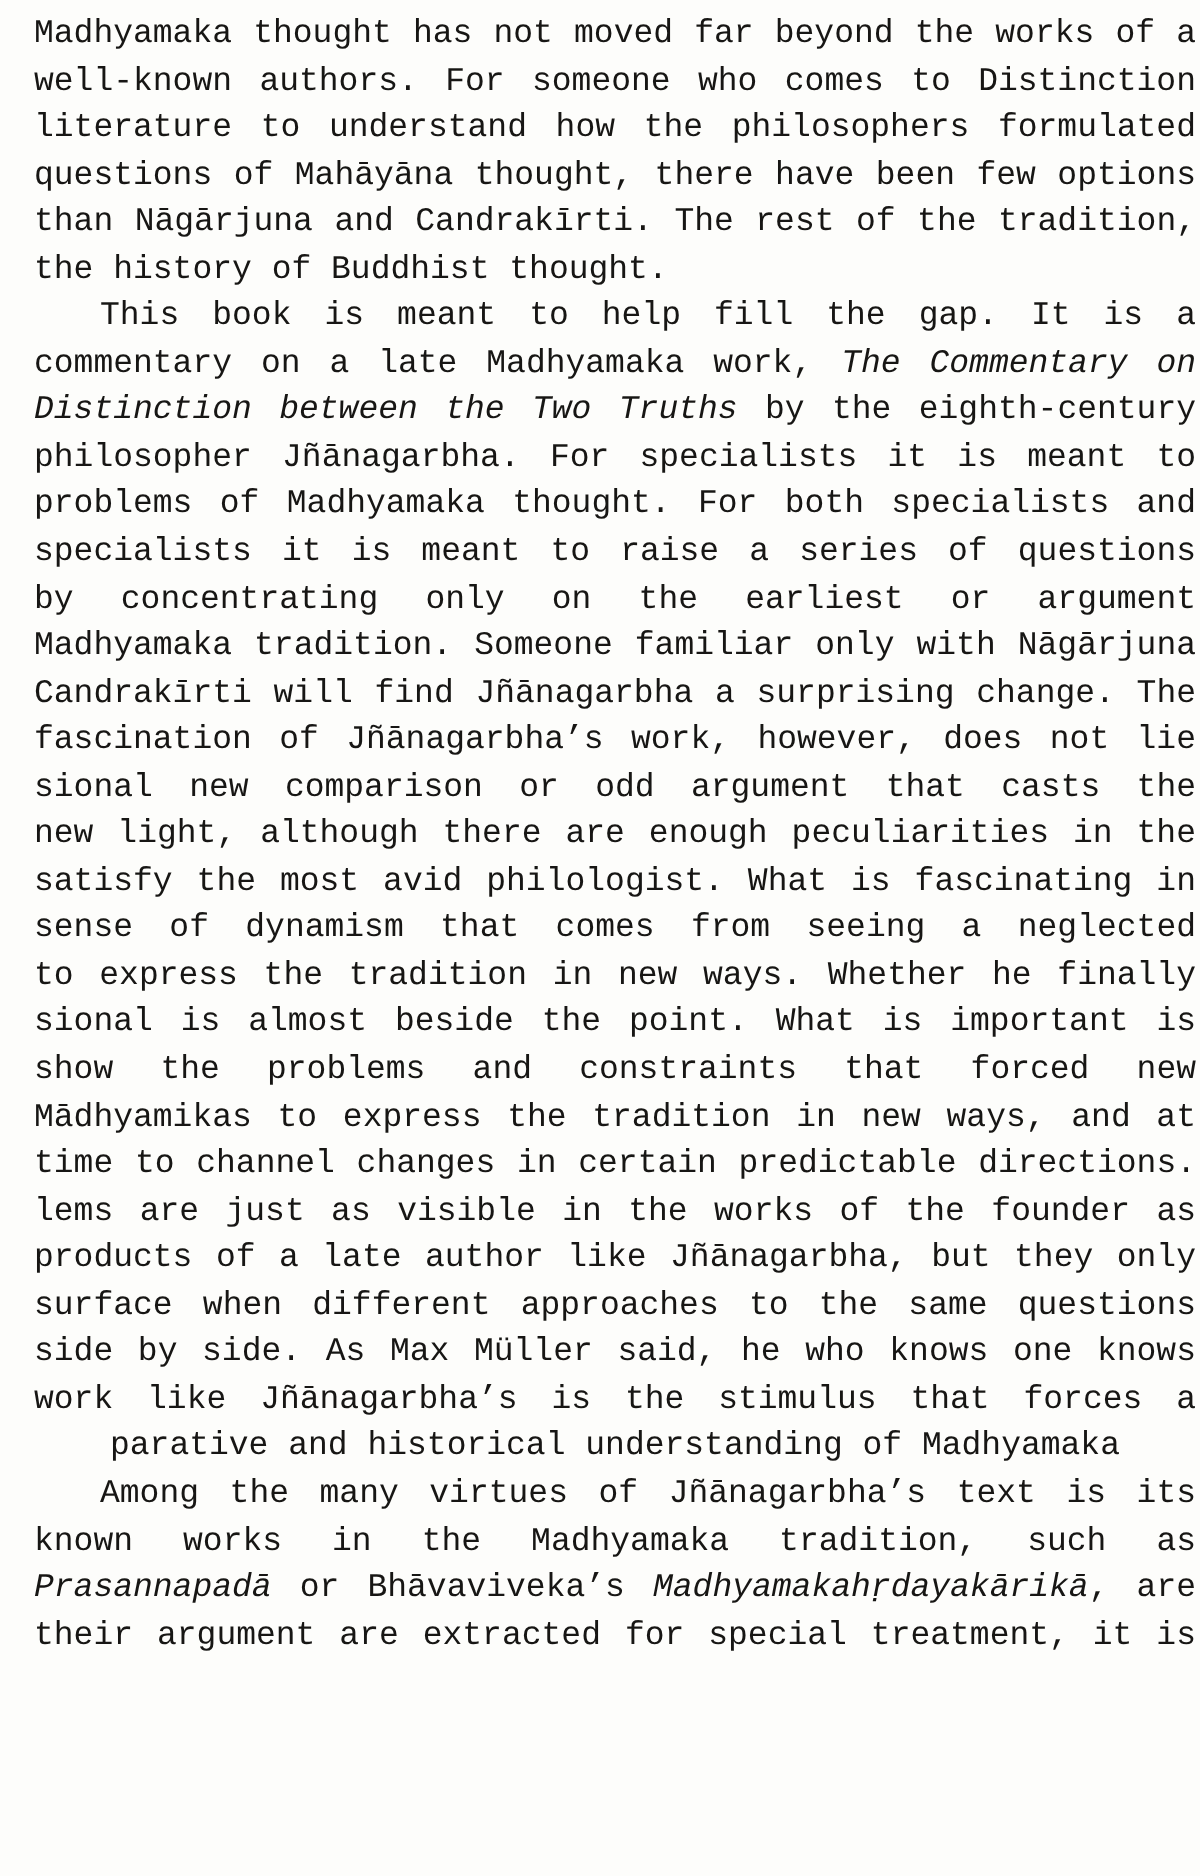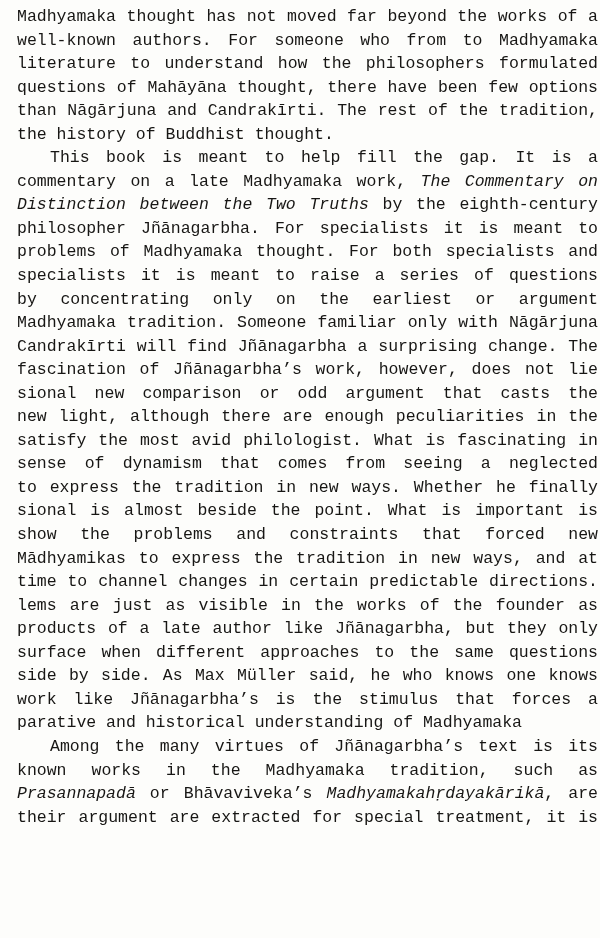--- a/index.html
+++ b/index.html
@@ -23,42 +23,42 @@
     font-size: 16.5px;
   }
   .line {
     height: 23.55px;
     line-height: 23.55px;
     text-align: justify;
     text-align-last: justify;
     overflow: hidden;
   }
   .line.no-just {
-    text-align: left;
+    text-align: center;
     text-align-last: left;
   }
   .line.indent {
     text-indent: 33px;
   }
   .it {
     font-style: italic;
   }
   .sup {
     font-size: 0.62em;
     vertical-align: 0.5em;
     line-height: 0;
   }
 </style>
 </head>
 <body>
 
 <div class="page">
   <div id="body-text">
       <div class="line"><span>Madhyamaka thought has not moved far beyond the works of a few</span></div>
-      <div class="line"><span>well-known authors. For someone who from to Madhyamaka</span></div>
+      <div class="line"><span>well-known authors. For someone who comes to Distinction</span></div>
       <div class="line"><span>literature to understand how the philosophers formulated the great</span></div>
       <div class="line"><span>questions of Mahāyāna thought, there have been few options other</span></div>
       <div class="line"><span>than Nāgārjuna and Candrakīrti. The rest of the tradition, with all</span></div>
       <div class="line no-just"><span>the history of Buddhist thought.</span></div>
       <div class="line indent"><span>This book is meant to help fill the gap. It is a translation of and</span></div>
       <div class="line"><span>commentary on a late Madhyamaka work, </span><span class="it">The Commentary on the</span></div>
       <div class="line"><span class="it">Distinction between the Two Truths</span><span> by the eighth-century</span></div>
       <div class="line"><span>philosopher Jñānagarbha. For specialists it is meant to add another</span></div>
       <div class="line"><span>problems of Madhyamaka thought. For both specialists and non-</span></div>
       <div class="line"><span>specialists it is meant to raise a series of questions that cannot be raised</span></div>

